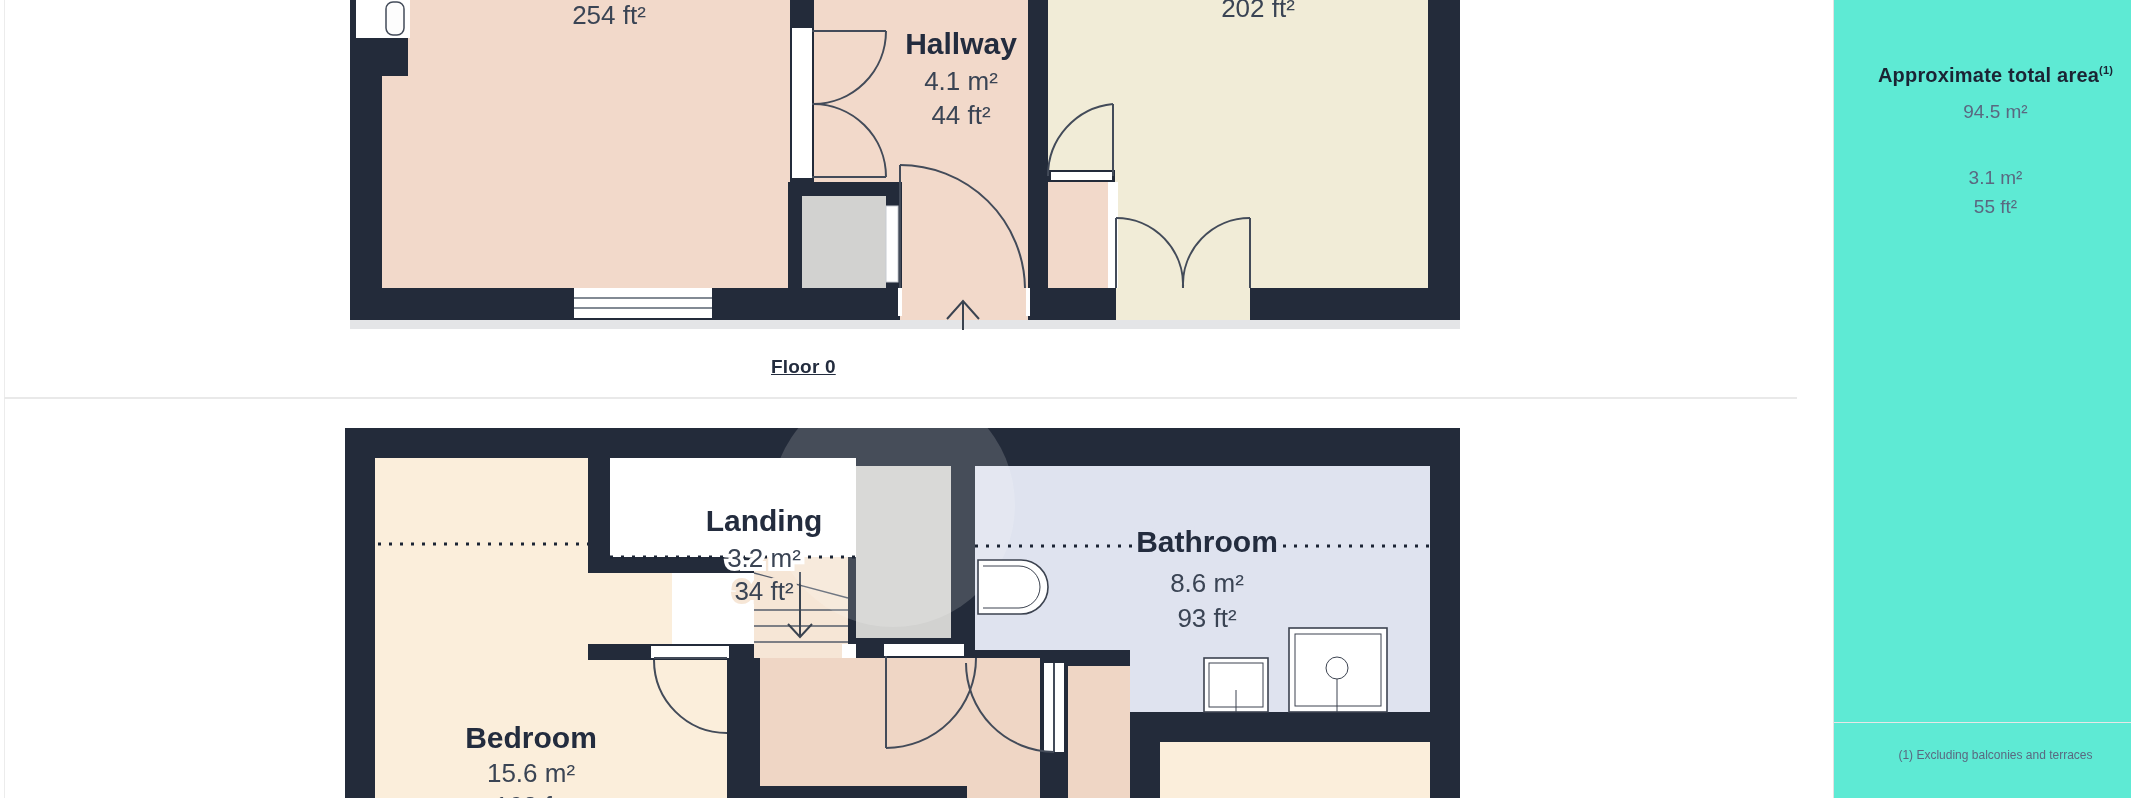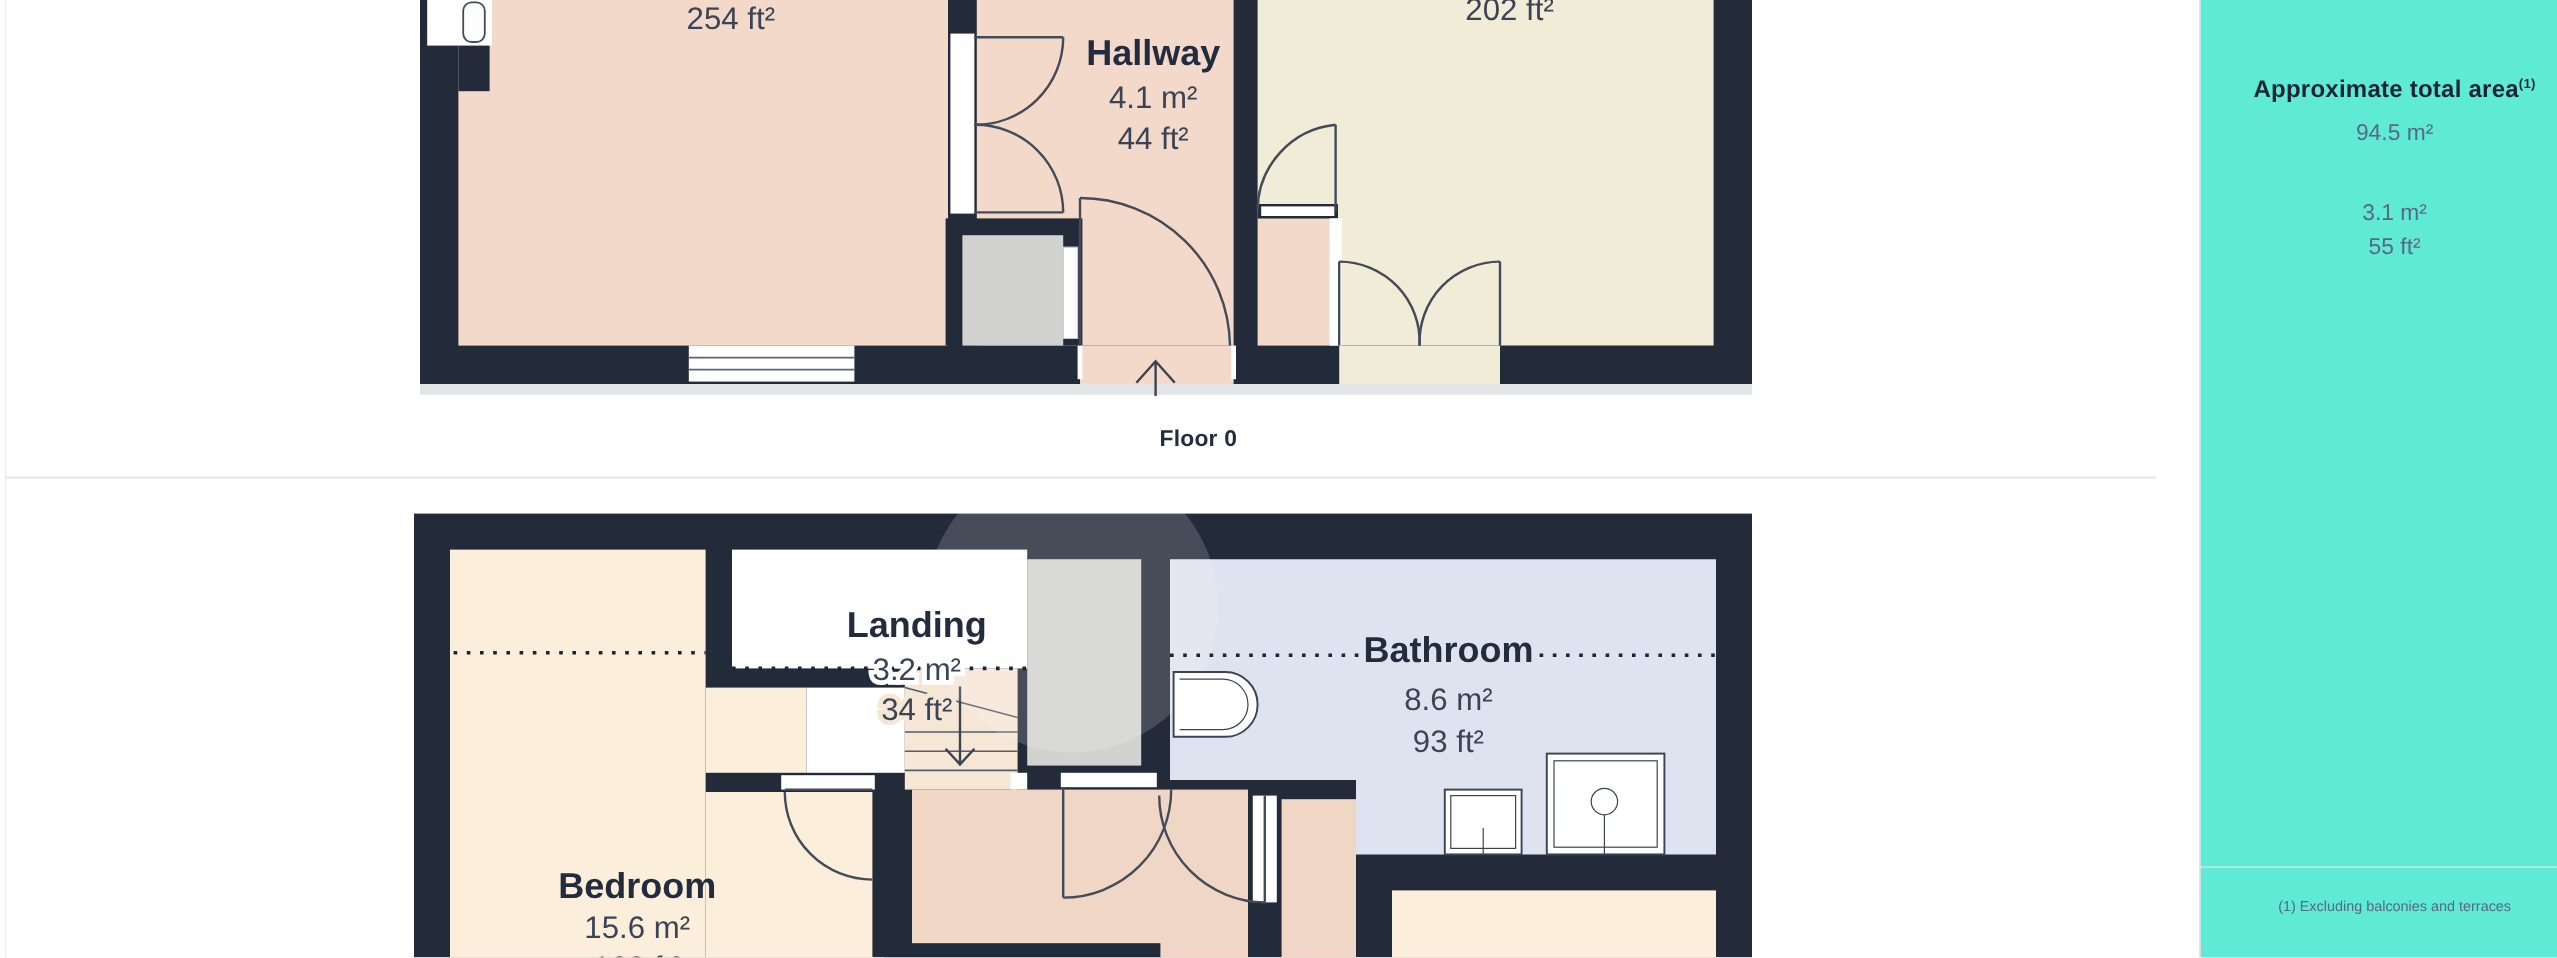--- a/index.html
+++ b/index.html
@@ -1,22 +1,22 @@
 <!DOCTYPE html>
 <html><head>
 <meta charset="utf-8">
 <style>
   html,body{margin:0;padding:0;background:#fff;}
   body{position:relative;width:2131px;height:798px;overflow:hidden;
        font-family:"Liberation Sans", sans-serif;}
   .abs{position:absolute;}
   .page-edge{left:4px;top:0;width:1px;height:798px;background:#ececec;}
   .divider-h{left:4px;top:397px;width:1793px;height:2px;background:#e9e9e9;}
-  .floor-caption{left:771px;top:356px;width:260px;text-align:right;
-       font-size:19px;font-weight:bold;color:#232c3e;letter-spacing:.2px;}
+  .floor-caption{left:771px;top:356px;width:260px;text-align:left;
+       font-size:19px;font-weight:bold;color:#232c3e;letter-spacing:.2px;text-decoration:underline;}
   
   .sidebar{left:1797px;top:0;width:323px;height:798px;background:#5eead4;
        border-left:1px solid #e3e3e3;border-right:1px solid #e3e3e3;margin-left:36px;}
   .sidebar-content{position:absolute;top:64px;left:0;width:100%;text-align:center;}
   .sb-heading{font-size:20px;font-weight:bold;color:#1b2434;letter-spacing:.2px;}
   .sb-sup{font-size:11px;vertical-align:super;font-weight:bold;}
   .sb-val{font-size:19px;color:#5a6880;line-height:29px;}
   .sb-gap-sm{height:10px;}
   .sb-gap-lg{height:27px;}
   .sb-foot-divider{position:absolute;top:722px;left:0;width:100%;height:1px;background:#e7e7e7;}

